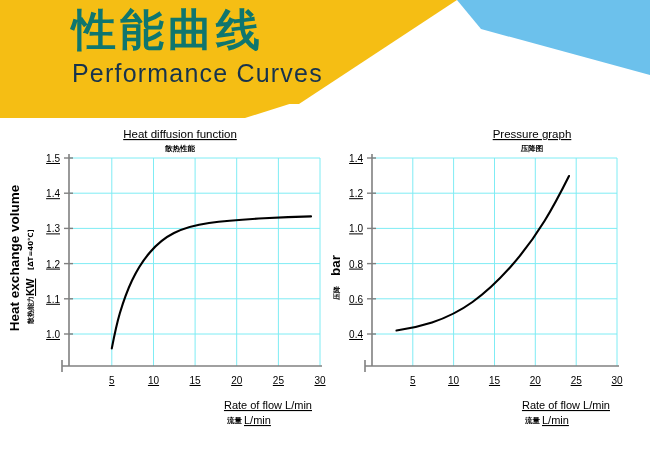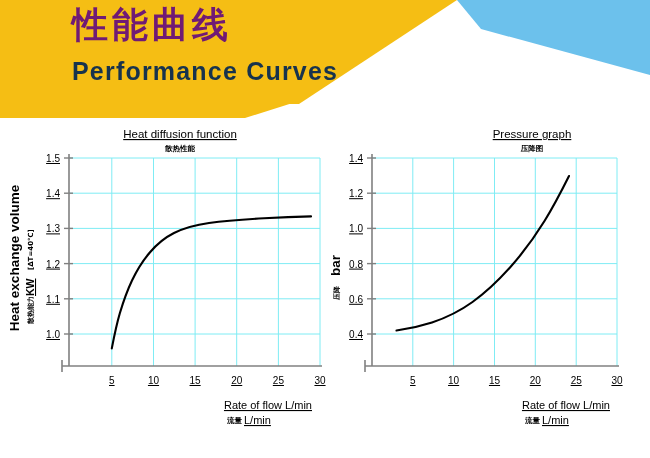--- a/index.html
+++ b/index.html
@@ -9,27 +9,27 @@
     font-family:"Liberation Sans","DejaVu Sans",sans-serif;
     overflow:hidden;position:relative;
   }
   #root{position:absolute;inset:0;width:650px;height:458px;}
 
   
   .header{position:absolute;left:0;top:0;width:650px;height:118px;}
   .header svg{display:block;}
   .header-text{position:absolute;left:72px;top:4px;}
   .title-cn{
-    font-size:36px;font-weight:700;color:#701a75;
+    font-size:44px;font-weight:700;color:#0f766e;
     letter-spacing:4px;line-height:1.18;
     font-family:"DejaVu Sans","Liberation Sans",sans-serif;
   }
   .title-en{
-    font-size:25px;font-weight:700;color:#17334d;
-    letter-spacing:1.2px;line-height:1.2;margin-top:10px;
+    font-size:25px;font-weight:400;color:#17334d;
+    letter-spacing:1.2px;line-height:1.2;margin-top:2px;
     font-family:"Liberation Sans",sans-serif;
   }
 
   
   .chart-wrap{position:absolute;top:118px;height:340px;}
   #chart-left{left:0;width:338px;}
   #chart-right{left:322px;width:312px;}
   .chart-wrap svg{display:block;}
 
   .ttl-en{

